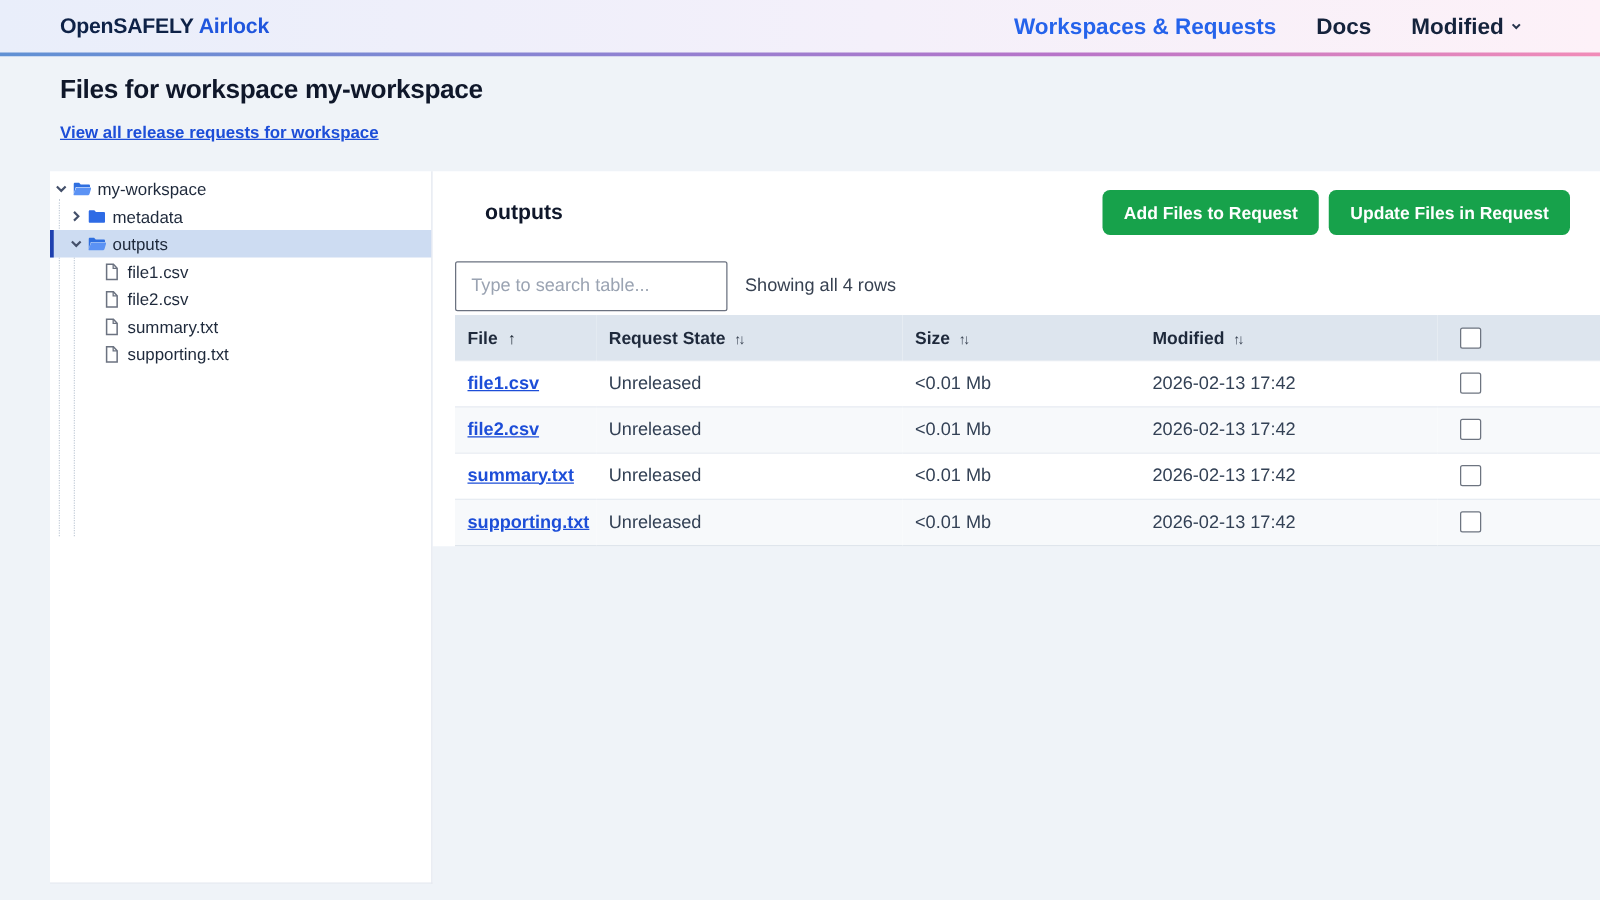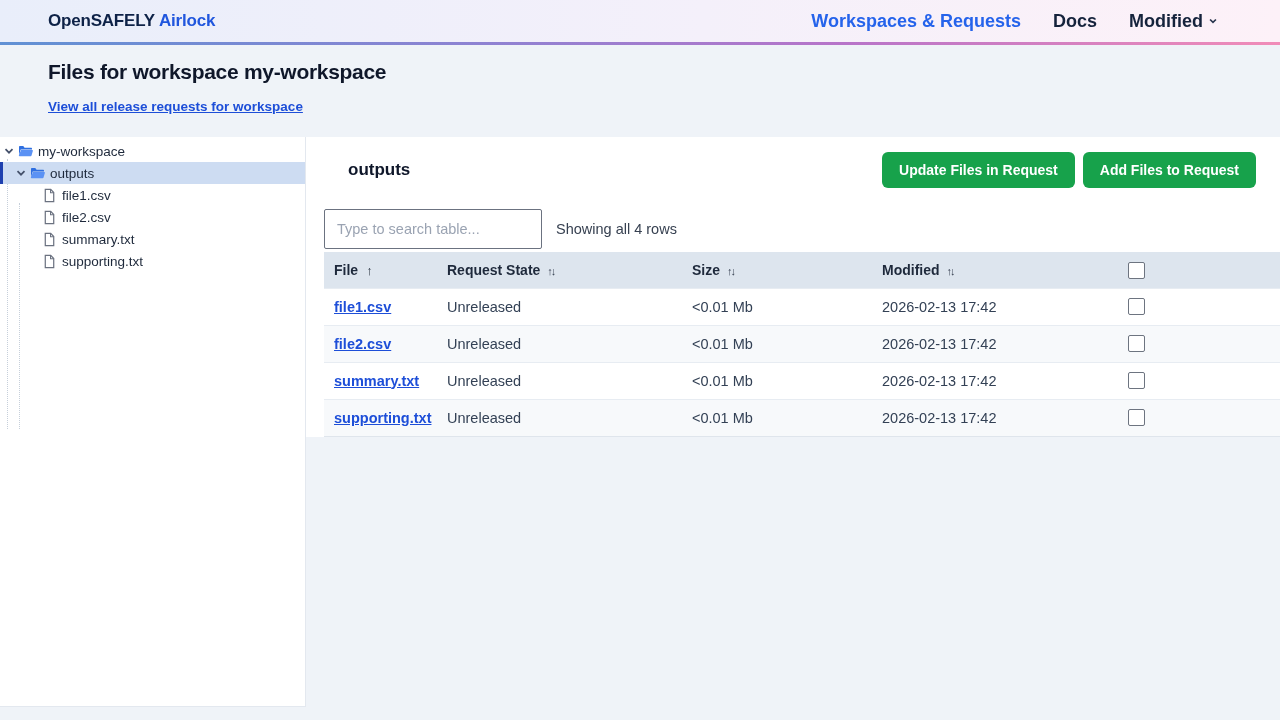--- a/index.html
+++ b/index.html
@@ -35,21 +35,21 @@
   .page-sub { margin-top:13px; }
   .page-sub a { font-size:13.5px; font-weight:700; color:#1d4ed8; text-decoration:underline; cursor:pointer; }
 
   
   .content { display:flex; align-items:flex-start; }
 
   
   .sidebar {
     width:306px; min-height:570px; background:#ffffff;
     border-right:1px solid #e3e8ef; border-bottom:1px solid #e3e8ef;
-    position:relative; padding-top:3px; flex:0 0 306px;
+    position:relative; padding-top:3px; flex:0 0 306px;margin-left:40px;
   }
   .tree-guide { position:absolute; border-left:1px dotted #c6cfda; width:0; }
   .guide-1 { left:7px;  top:22px; height:270px; }
   .guide-2 { left:19px; top:66px; height:226px; }
   .tree-row {
     height:22px; display:flex; align-items:center; cursor:pointer;
     font-size:13.5px; color:#1e293b; position:relative; z-index:1;
   }
   .tree-row .chev { width:12px; height:12px; stroke:#44506a; stroke-width:1.7; fill:none; margin-right:3px; flex:0 0 12px; }
   .tree-row .t-icon { width:15px; height:13px; margin-right:5px; flex:0 0 15px; }
@@ -163,20 +163,29 @@
     <div class="tree-row lvl0">
       <svg class="chev">
           <use href="#i-chev-down"></use>
         </svg>
       <svg class="t-icon">
           <use href="#i-folder-open"></use>
         </svg>
       <span class="tree-label">my-workspace</span>
     </div>
 
+    <div class="tree-row lvl1">
+      <svg class="chev">
+          <use href="#i-chev-right"></use>
+        </svg>
+      <svg class="t-icon">
+          <use href="#i-folder-closed"></use>
+        </svg>
+      <span class="tree-label">metadata</span>
+    </div>
 
     <div class="tree-row lvl1 selected">
       <svg class="chev">
           <use href="#i-chev-down"></use>
         </svg>
       <svg class="t-icon">
           <use href="#i-folder-open"></use>
         </svg>
       <span class="tree-label">outputs</span>
     </div>
@@ -209,22 +218,22 @@
       <span class="tree-label">supporting.txt</span>
     </div>
   </aside>
 
   <div class="main-col">
     <div class="panel">
 
       <div class="panel-head">
         <div class="panel-title">outputs</div>
         <div class="actions">
+          <button class="btn-green">Add Files to Request</button>
           <button class="btn-green">Update Files in Request</button>
-          <button class="btn-green">Add Files to Request</button>
         </div>
       </div>
 
       <div class="search-row">
         <input class="search-input" type="text" placeholder="Type to search table..." style="">
         <span class="showing-text">Showing all 4 rows</span>
       </div>
 
       <table>
         <colgroup>

